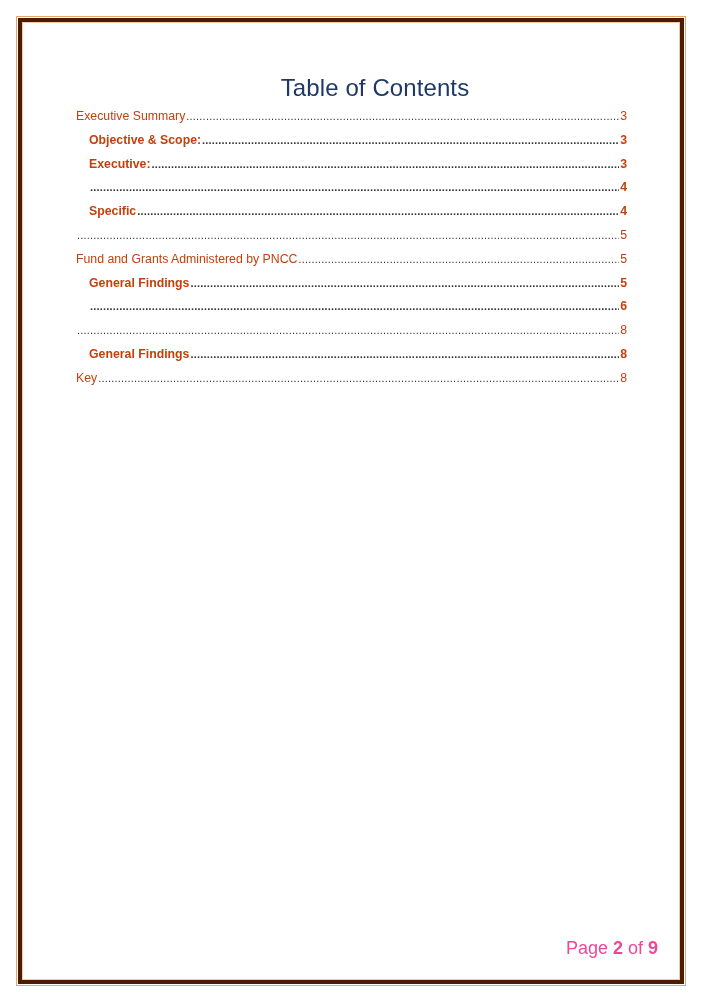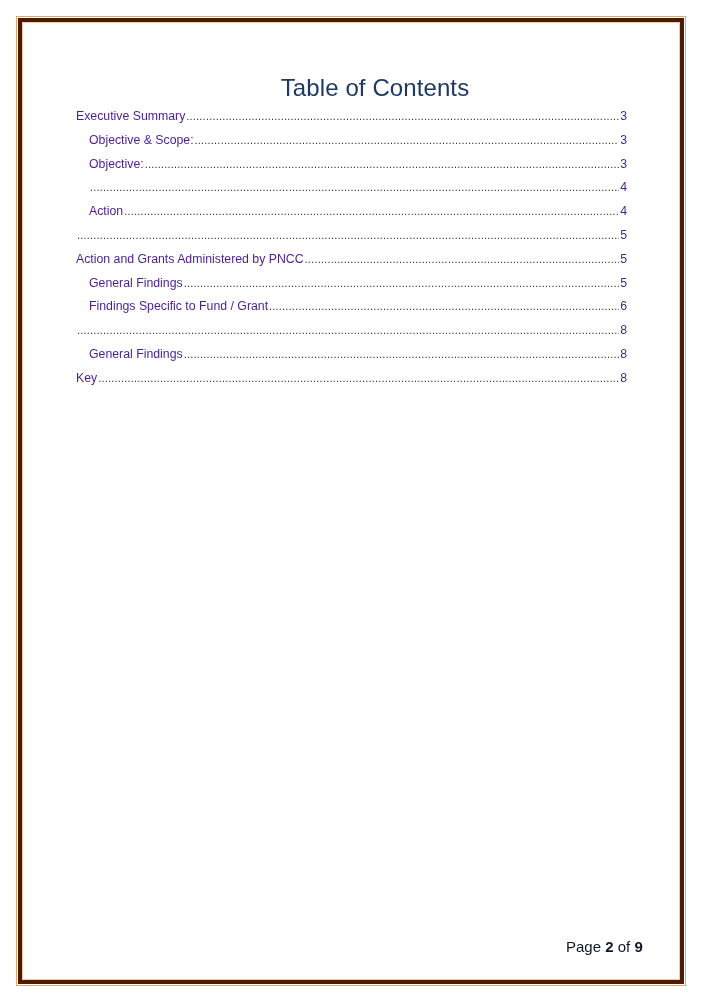--- a/index.html
+++ b/index.html
@@ -25,34 +25,34 @@
     background: #ffffff;
   }
   .toc-title {
     position: absolute; left: 0; width: 702px; top: 74px;
     text-align: center; font-size: 24px; color: #1f3864;
     font-family: "Liberation Sans", "DejaVu Sans", sans-serif; letter-spacing: 0.1px; padding-left: 24px;
   }
   .toc-list { position: absolute; left: 76px; top: 106px; width: 551px; margin: 0; padding: 0; list-style: none; }
   .toc-entry {
     display: flex; align-items: baseline; height: 23.8px; line-height: 20px;
-    font-size: 12.3px; color: #4c1d95;
+    font-size: 12.3px; color: #c2410c;
   }
-  .toc-entry.level-2 { padding-left: 13px; }
+  .toc-entry.level-2 { padding-left: 13px; font-weight: bold; }
   .toc-label { white-space: nowrap; flex: 0 0 auto; }
   .toc-leader {
     flex: 1 1 auto; overflow: hidden; white-space: nowrap; margin: 0 1px;
     font-size: 11px; letter-spacing: 0.2px; color: #333333;
   }
   .toc-leader::after {
     content: "..............................................................................................................................................................................................................................................";
   }
   .toc-page { flex: 0 0 auto; text-align: right; }
   .footer {
-    position: absolute; left: 566px; top: 938px; font-size: 15px; color: #0f172a;
+    position: absolute; left: 566px; top: 938px; font-size: 18px; color: #ec4899;
     white-space: nowrap;
     text-align: center;
   }
   .footer b { font-weight: bold; }
 </style>
 </head>
 <body>
 
 <div class="page-border">
   <div class="page-border-mid"></div>
@@ -67,49 +67,48 @@
     <span class="toc-label">Executive Summary</span>
     <span class="toc-leader"></span>
     <span class="toc-page">3</span>
   </li>
   <li class="toc-entry level-2">
     <span class="toc-label">Objective &amp; Scope:</span>
     <span class="toc-leader"></span>
     <span class="toc-page">3</span>
   </li>
   <li class="toc-entry level-2">
-    <span class="toc-label">Objective: </span>
+    <span class="toc-label">Executive: </span>
     <span class="toc-leader"></span>
     <span class="toc-page">3</span>
   </li>
   <li class="toc-entry level-2">
     <span class="toc-leader"></span>
     <span class="toc-page">4</span>
   </li>
   <li class="toc-entry level-2">
-    <span class="toc-label">Action</span>
+    <span class="toc-label">Specific</span>
     <span class="toc-leader"></span>
     <span class="toc-page">4</span>
   </li>
   <li class="toc-entry level-1">
     <span class="toc-leader"></span>
     <span class="toc-page">5</span>
   </li>
   <li class="toc-entry level-1">
-    <span class="toc-label">Action and Grants Administered by PNCC</span>
+    <span class="toc-label">Fund and Grants Administered by PNCC</span>
     <span class="toc-leader"></span>
     <span class="toc-page">5</span>
   </li>
   <li class="toc-entry level-2">
     <span class="toc-label">General Findings </span>
     <span class="toc-leader"></span>
     <span class="toc-page">5</span>
   </li>
   <li class="toc-entry level-2">
-    <span class="toc-label">Findings Specific to Fund / Grant</span>
     <span class="toc-leader"></span>
     <span class="toc-page">6</span>
   </li>
   <li class="toc-entry level-1">
     <span class="toc-leader"></span>
     <span class="toc-page">8</span>
   </li>
   <li class="toc-entry level-2">
     <span class="toc-label">General Findings </span>
     <span class="toc-leader"></span>

